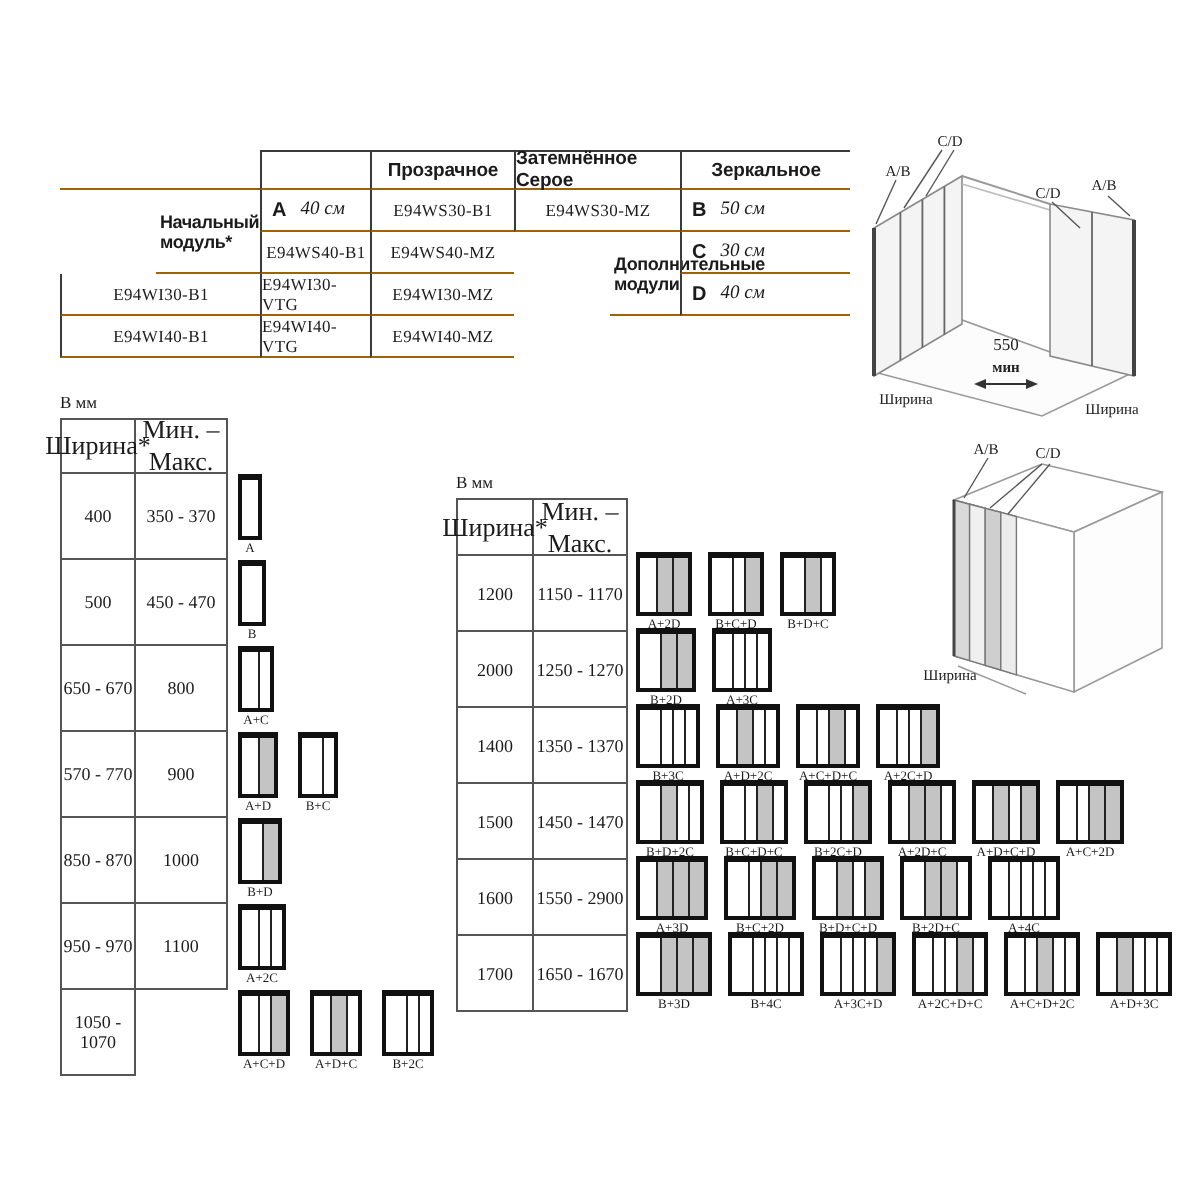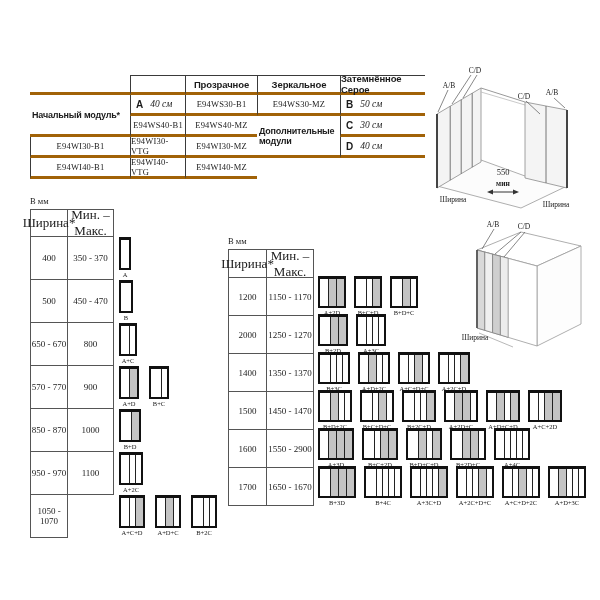--- a/index.html
+++ b/index.html
@@ -5,25 +5,25 @@
   html,body{margin:0;padding:0;background:#ffffff;}
   .page{position:relative;width:600px;height:600px;background:#ffffff;overflow:hidden;
         font-family:"Liberation Serif",serif;color:#1b1b1b;}
 
   
   #top-table{position:absolute;left:30px;top:75px;display:grid;
              grid-template-columns:100px 55px 72px 83px 85px;
              grid-template-rows:20px repeat(4,21px);}
   #top-table .c{display:flex;align-items:center;justify-content:center;box-sizing:border-box;}
   .bt{border-top:1px solid #3a3a3a;}
-  .bb{border-bottom:3px solid #a16207;}
+  .bb{border-bottom:1px solid #a16207;}
   .bl{border-left:1px solid #3a3a3a;}
   .hdr{font-family:"Liberation Sans",sans-serif;font-weight:bold;font-size:9.5px;letter-spacing:-0.1px;}
   .glabel{display:flex;align-items:center;box-sizing:border-box;padding-left:2px;
-          font-family:"Liberation Sans",sans-serif;font-weight:bold;font-size:9px;letter-spacing:-0.2px;}
+          font-family:"Liberation Sans",sans-serif;font-weight:bold;font-size:9px;letter-spacing:-0.2px;margin-left:48px;}
   .ls{display:flex;align-items:center;box-sizing:border-box;padding-left:5px;gap:7px;}
   .ls .letter{font-family:"Liberation Sans",sans-serif;font-weight:bold;font-size:10px;}
   .ls .size{font-style:italic;font-size:9.5px;}
   .code{font-size:8.5px;letter-spacing:0.2px;}
 
   
   .unitlbl{position:absolute;font-size:8.5px;}
   .stable{position:absolute;display:grid;border-top:1px solid #555;border-left:1px solid #555;background:#fff;}
   #t1{left:30px;top:209px;grid-template-columns:37px 46px;grid-template-rows:27px repeat(7,43px);}
   #t2{left:228px;top:249px;grid-template-columns:38px 47px;grid-template-rows:28px repeat(6,38px);}
@@ -49,22 +49,22 @@
 </style>
 </head>
 <body>
 
 <div class="page">
 
   <div id="top-table">
       <div class="c bb"></div>
       <div class="c bt bb bl"></div>
       <div class="c bt bb bl hdr">Прозрачное</div>
+      <div class="c bt bb bl hdr">Затемнённое Серое</div>
       <div class="c bt bb bl hdr">Зеркальное</div>
-      <div class="c bt bb bl hdr">Затемнённое Серое</div>
       <div class="glabel bb" style="grid-row: span 2;">Начальный модуль*</div>
       <div class="ls bl bb">
         <span class="letter">A</span>
         <span class="size">40 см</span>
       </div>
       <div class="c bl bb code">E94WS30-B1</div>
       <div class="c bl bb code">E94WS30-MZ</div>
       <div class="ls bl bb">
         <span class="letter">B</span>
         <span class="size">50 см</span>

